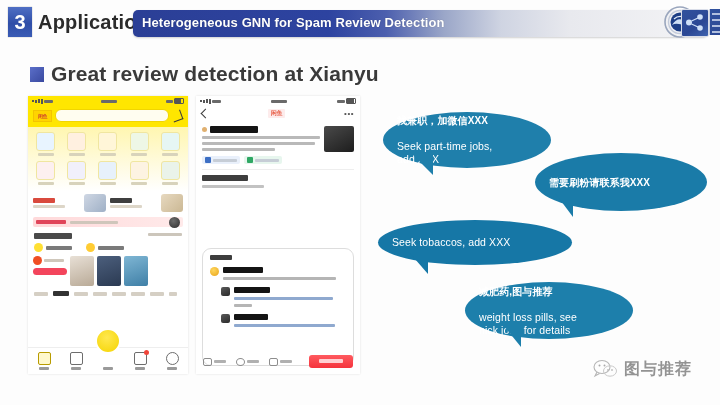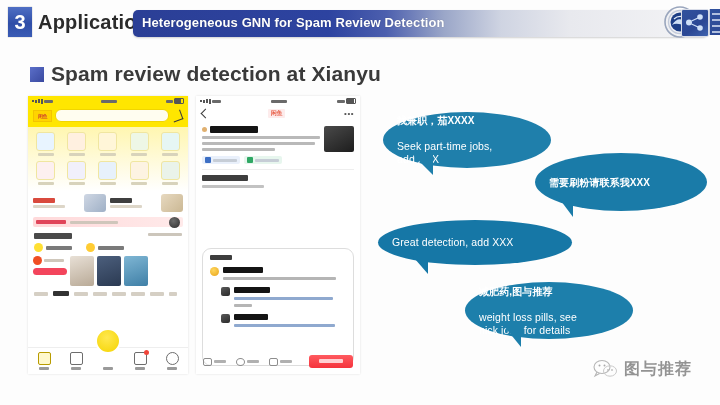--- a/index.html
+++ b/index.html
@@ -354,21 +354,21 @@
   <div class="hdr-menu">
     <i></i>
       <i></i>
       <i></i>
       <i></i>
   </div>
 </div>
 
 <div class="heading">
   <span class="heading-sq"></span>
-  <span class="heading-text">Spam review detection at Xianyu</span>
+  <span class="heading-text">Great review detection at Xianyu</span>
 </div>
 
 <div class="phone phone-left">
   <div class="lp-top">
     <div class="statusbar">
       <span class="sb-left">
         <span class="sb-bar" style="height:2px"></span>
           <span class="sb-bar" style="height:3px"></span>
         <span class="sb-bar" style="height:4px"></span>
           <span class="sb-bar" style="height:5px"></span>
@@ -615,37 +615,37 @@
       </span>
     <span class="rp-btn">
         <i></i>
       </span>
   </div>
 </div>
 
 <div class="bubble" id="bub1">
   <span class="tail"></span>
   <div class="bubble-inner">
-    <span class="bub-cn">找兼职，茄XXXX</span>
+    <span class="bub-cn">找兼职，加微信XXX</span>
     <span class="bub-en">Seek part-time jobs,
 add XXX</span>
   </div>
 </div>
 
 <div class="bubble" id="bub2">
   <span class="tail"></span>
   <div class="bubble-inner">
     <span class="bub-cn">需要刷粉请联系我XXX</span>
   </div>
 </div>
 
 <div class="bubble" id="bub3">
   <span class="tail"></span>
   <div class="bubble-inner">
-    <span class="bub-en">Great detection, add XXX</span>
+    <span class="bub-en">Seek tobaccos, add XXX</span>
   </div>
 </div>
 
 <div class="bubble" id="bub4">
   <span class="tail"></span>
   <div class="bubble-inner">
     <span class="bub-cn">减肥药,图与推荐</span>
     <span class="bub-en">weight loss pills, see
 nick jobs for details</span>
   </div>

